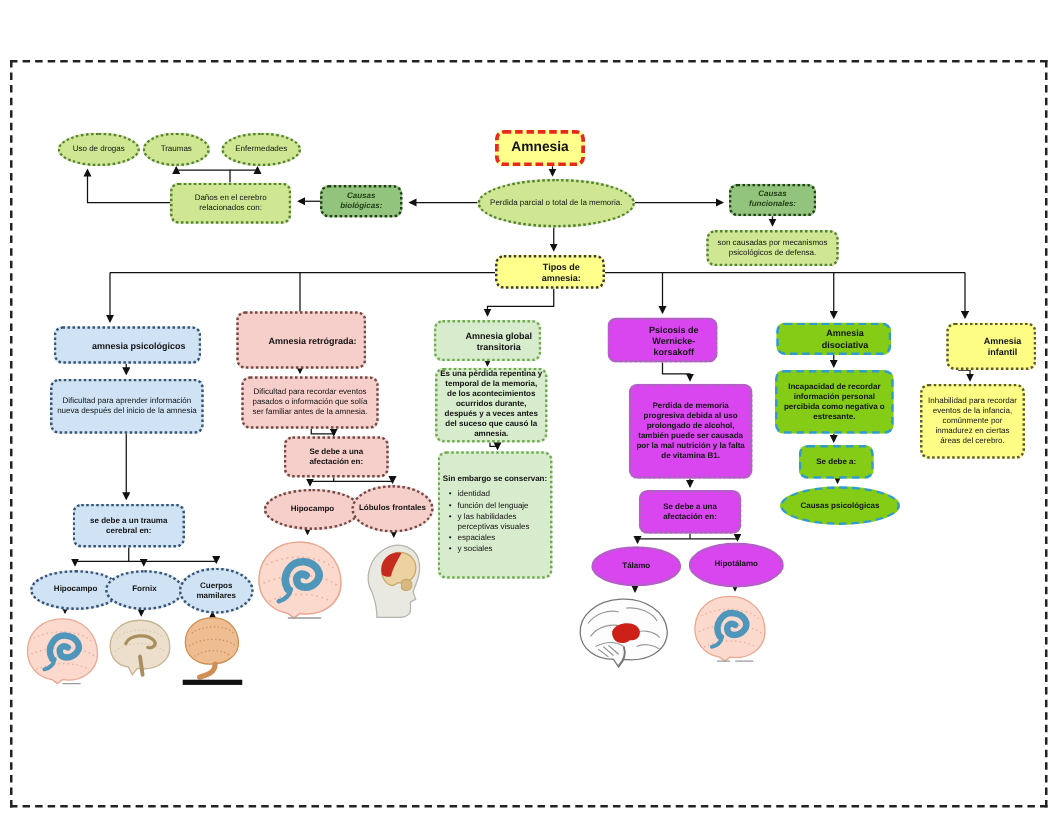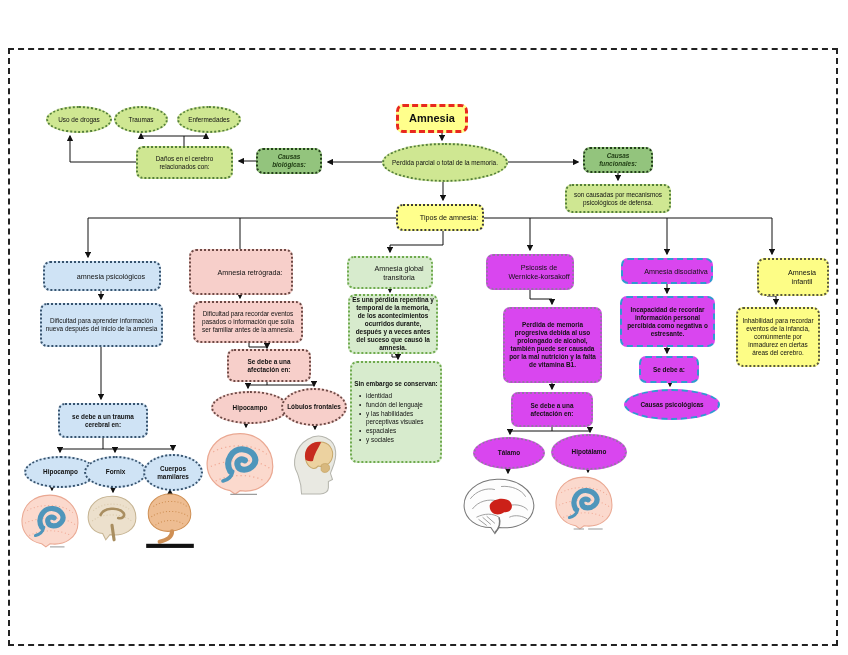--- a/index.html
+++ b/index.html
@@ -9,25 +9,25 @@
   .node{position:absolute;box-sizing:border-box;display:flex;align-items:center;justify-content:center;text-align:center;font-size:6.4px;line-height:1.25;padding:2px;color:#111;}
   .ellipse{border-radius:50%;}
   .rounded{border-radius:7px;}
   .bold{font-weight:bold;}
   .green-light{background:#cfe792;border:2px dotted #55803a;}
   .green-dark{background:#93c47d;border:2px dotted #23401a;font-weight:bold;font-style:italic;color:#1e3a12;}
   .yellow-red{background:#ffff8c;border:3px dashed #e8281e;font-weight:bold;font-size:11px;}
   .yellow-dot{background:#ffff8c;border:2px dotted #3a3a3a;}
   .pale-yellow{background:#fdfd86;border:2px dotted #5a5a3a;}
   .blue{background:#cfe3f5;border:2px dotted #37536e;}
-  .blue-cyan{background:#d946ef;border:2px dashed #2f9bd0;}
+  .blue-cyan{background:#84cc16;border:2px dashed #2f9bd0;}
   .pink{background:#f7cfca;border:2px dotted #6e4a46;}
   .mint{background:#d7ebcd;border:2px dotted #6faa4e;}
   .lavender{background:#d946ef;border:2px dotted #9673a6;}
-  .title7{font-size:7.2px;font-weight:normal;padding-left:20px;}
+  .title7{font-size:7.2px;font-weight:bold;padding-left:20px;}
   .col{display:flex;flex-direction:column;align-items:center;justify-content:center;}
   .bullets{text-align:left;margin-top:4px;width:100%;padding-left:5px;box-sizing:border-box;}
   .bullet{position:relative;padding-left:7px;margin-bottom:1px;}
   .bullet::before{content:"\2022";position:absolute;left:0;top:0;}
   .img{position:absolute;}
   .img svg{display:block;width:100%;height:100%;}
 </style>
 </head>
 <body>
 

